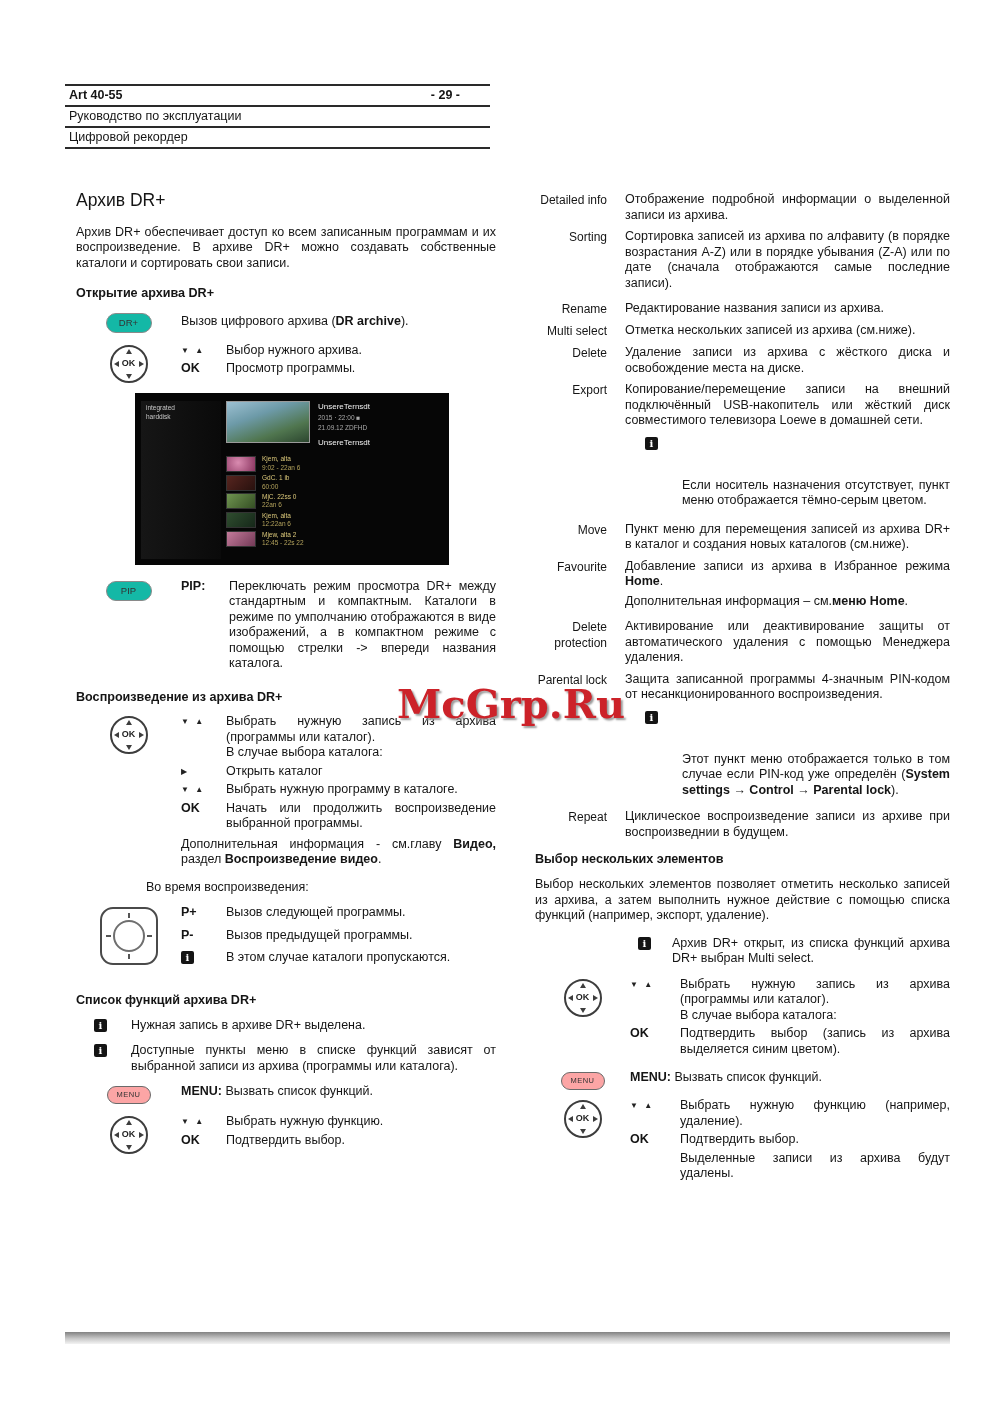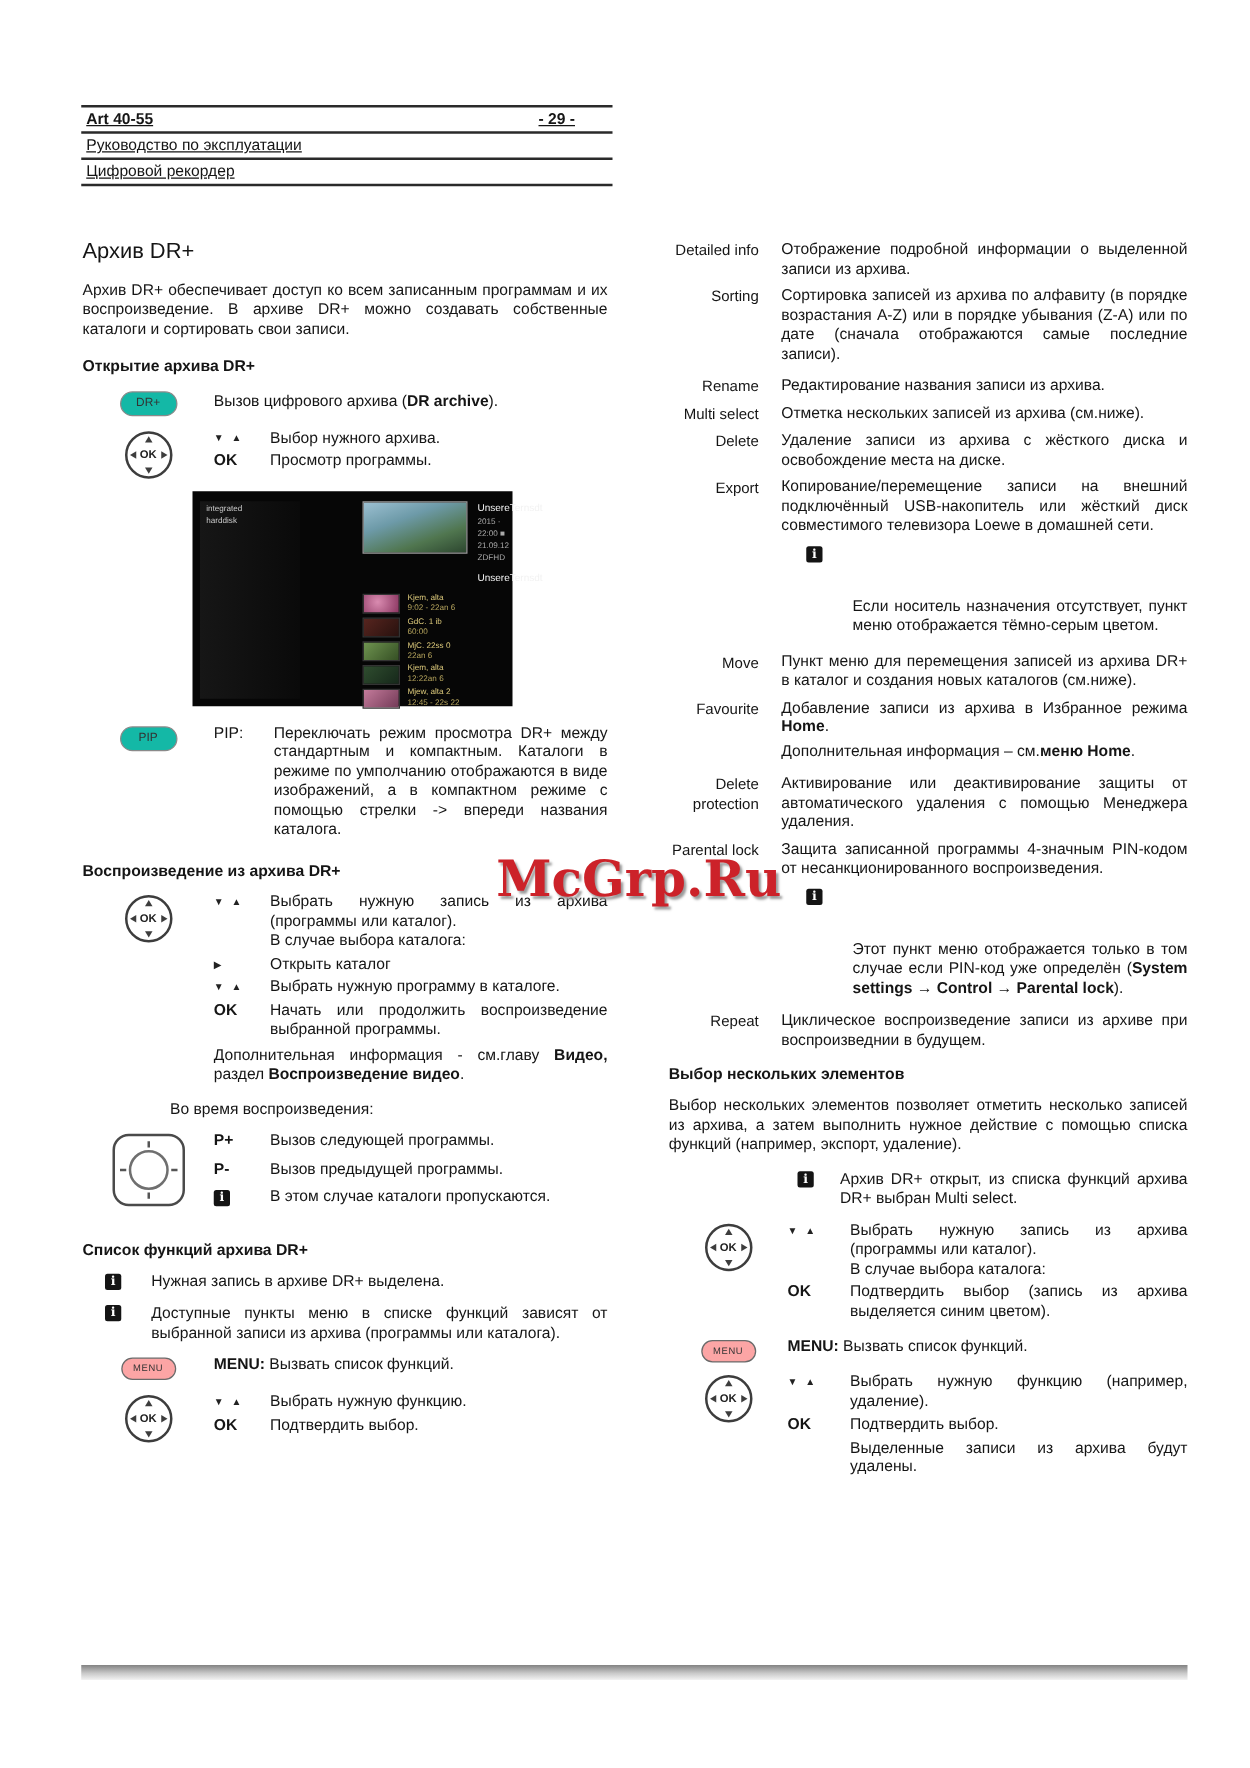--- a/index.html
+++ b/index.html
@@ -2,27 +2,27 @@
 <html><head>
 <meta charset="utf-8">
 <style>
   * { margin:0; padding:0; box-sizing:border-box; }
   html,body { background:#ffffff; }
   body { font-family:"Liberation Sans","DejaVu Sans",sans-serif; color:#151515; }
   .page { position:relative; width:1000px; height:1414px; background:#fff; overflow:hidden; }
 
   
   .hdr { position:absolute; left:65px; top:84px; width:425px; border-top:2px solid #2a2a2a; font-size:12.5px; }
-  .hdr-row { border-bottom:2px solid #2a2a2a; padding:1px 4px 2px; line-height:16px;text-decoration:underline; }
+  .hdr-row { border-bottom:2px solid #2a2a2a; padding:1px 4px 2px; line-height:16px; }
   .hdr-first { display:flex; font-weight:bold; }
   .pgnum { margin-left:auto; margin-right:26px; }
 
   
   .col { position:absolute; font-size:12.5px; line-height:1.24; }
-  .col-left  { left:66px;  top:190px; width:420px; }
+  .col-left  { left:76px;  top:190px; width:420px; }
   .col-right { left:535px; top:192px; width:415px; }
   .title { font-size:17.5px; font-weight:normal; margin-bottom:13px; }
   h2 { font-size:12.6px; font-weight:bold; margin:15px 0 9px; }
   .j { text-align:justify; }
   .blk { display:block; }
   b { font-weight:bold; }
 
   
   .icon-row { display:flex; margin-bottom:10px; }
   .icon-cell { width:105px; flex:none; display:flex; justify-content:center; align-items:flex-start; padding-top:2px; }
@@ -69,21 +69,21 @@
   .t-right { right:2px; top:50%; transform:translateY(-50%); border-top:3.5px solid transparent; border-bottom:3.5px solid transparent; border-left:5px solid #3d3d3d; }
   .pad { position:relative; width:58px; height:58px; border:2px solid #4a4a4a; border-radius:13px; background:#fff; }
   .pad-circle { position:absolute; inset:11px; border:2px solid #6f6f6f; border-radius:50%; }
   .tick { position:absolute; background:#555; }
   .tk-t { top:4px;  left:50%; width:2px; height:5px; transform:translateX(-50%); }
   .tk-b { bottom:4px; left:50%; width:2px; height:5px; transform:translateX(-50%); }
   .tk-l { left:4px; top:50%; width:5px; height:2px; transform:translateY(-50%); }
   .tk-r { right:4px; top:50%; width:5px; height:2px; transform:translateY(-50%); }
 
   
-  .tv { position:relative; width:256px; height:172px; margin:6px 0 14px 88px; background:#060606; display:flex; padding:8px 6px 6px 6px;gap:45px; }
+  .tv { position:relative; width:314px; height:172px; margin:6px 0 14px 59px; background:#060606; display:flex; padding:8px 6px 6px 6px; }
   .tv-side { width:80px; flex:none; color:#c9c9c9; font-size:6.5px; line-height:1.35; padding:3px 5px; background:linear-gradient(90deg,#161616,#0a0a0a); }
   .tv-main { flex:1; min-width:0; padding-left:5px; }
   .tv-head { display:flex; margin-bottom:6px; }
   .tv-bigthumb { width:84px; height:42px; flex:none; border:1px solid #9a9a9a; margin-right:8px;
                  background:linear-gradient(160deg,#9cc0d2 0%,#6d9aa8 35%,#50764f 70%,#2c462f 100%); }
   .tv-headtext { font-size:6.5px; color:#a9a9a9; line-height:1.5; min-width:0; }
   .tv-title { font-size:8px; color:#f2f2f2; }
   .tv-title2 { margin-top:5px; }
   .tv-row { display:flex; margin-bottom:2px; align-items:center; }
   .tv-thumb { width:30px; height:16px; flex:none; margin-right:6px; border:0.5px solid #333; }
@@ -205,21 +205,21 @@
         </div>
       </div>
     </div>
 
     <div class="icon-row">
       <div class="icon-cell">
         <span class="pill">PIP</span>
       </div>
       <div class="content">
         <div class="g-row">
-          <span class="g-cell wide" style="font-weight:normal">PIP:</span>
+          <span class="g-cell wide" style="font-weight:bold">PIP:</span>
           <span class="g-text j">Переключать режим просмотра DR+ между стандартным и компактным. Каталоги в режиме по умполчанию отображаются в виде изображений, а в компактном режиме с помощью стрелки -&gt; впереди названия каталога.</span>
         </div>
       </div>
     </div>
 
     <h2>Воспроизведение из архива DR+</h2>
 
     <div class="icon-row">
       <div class="icon-cell">
         <span class="oknav">

